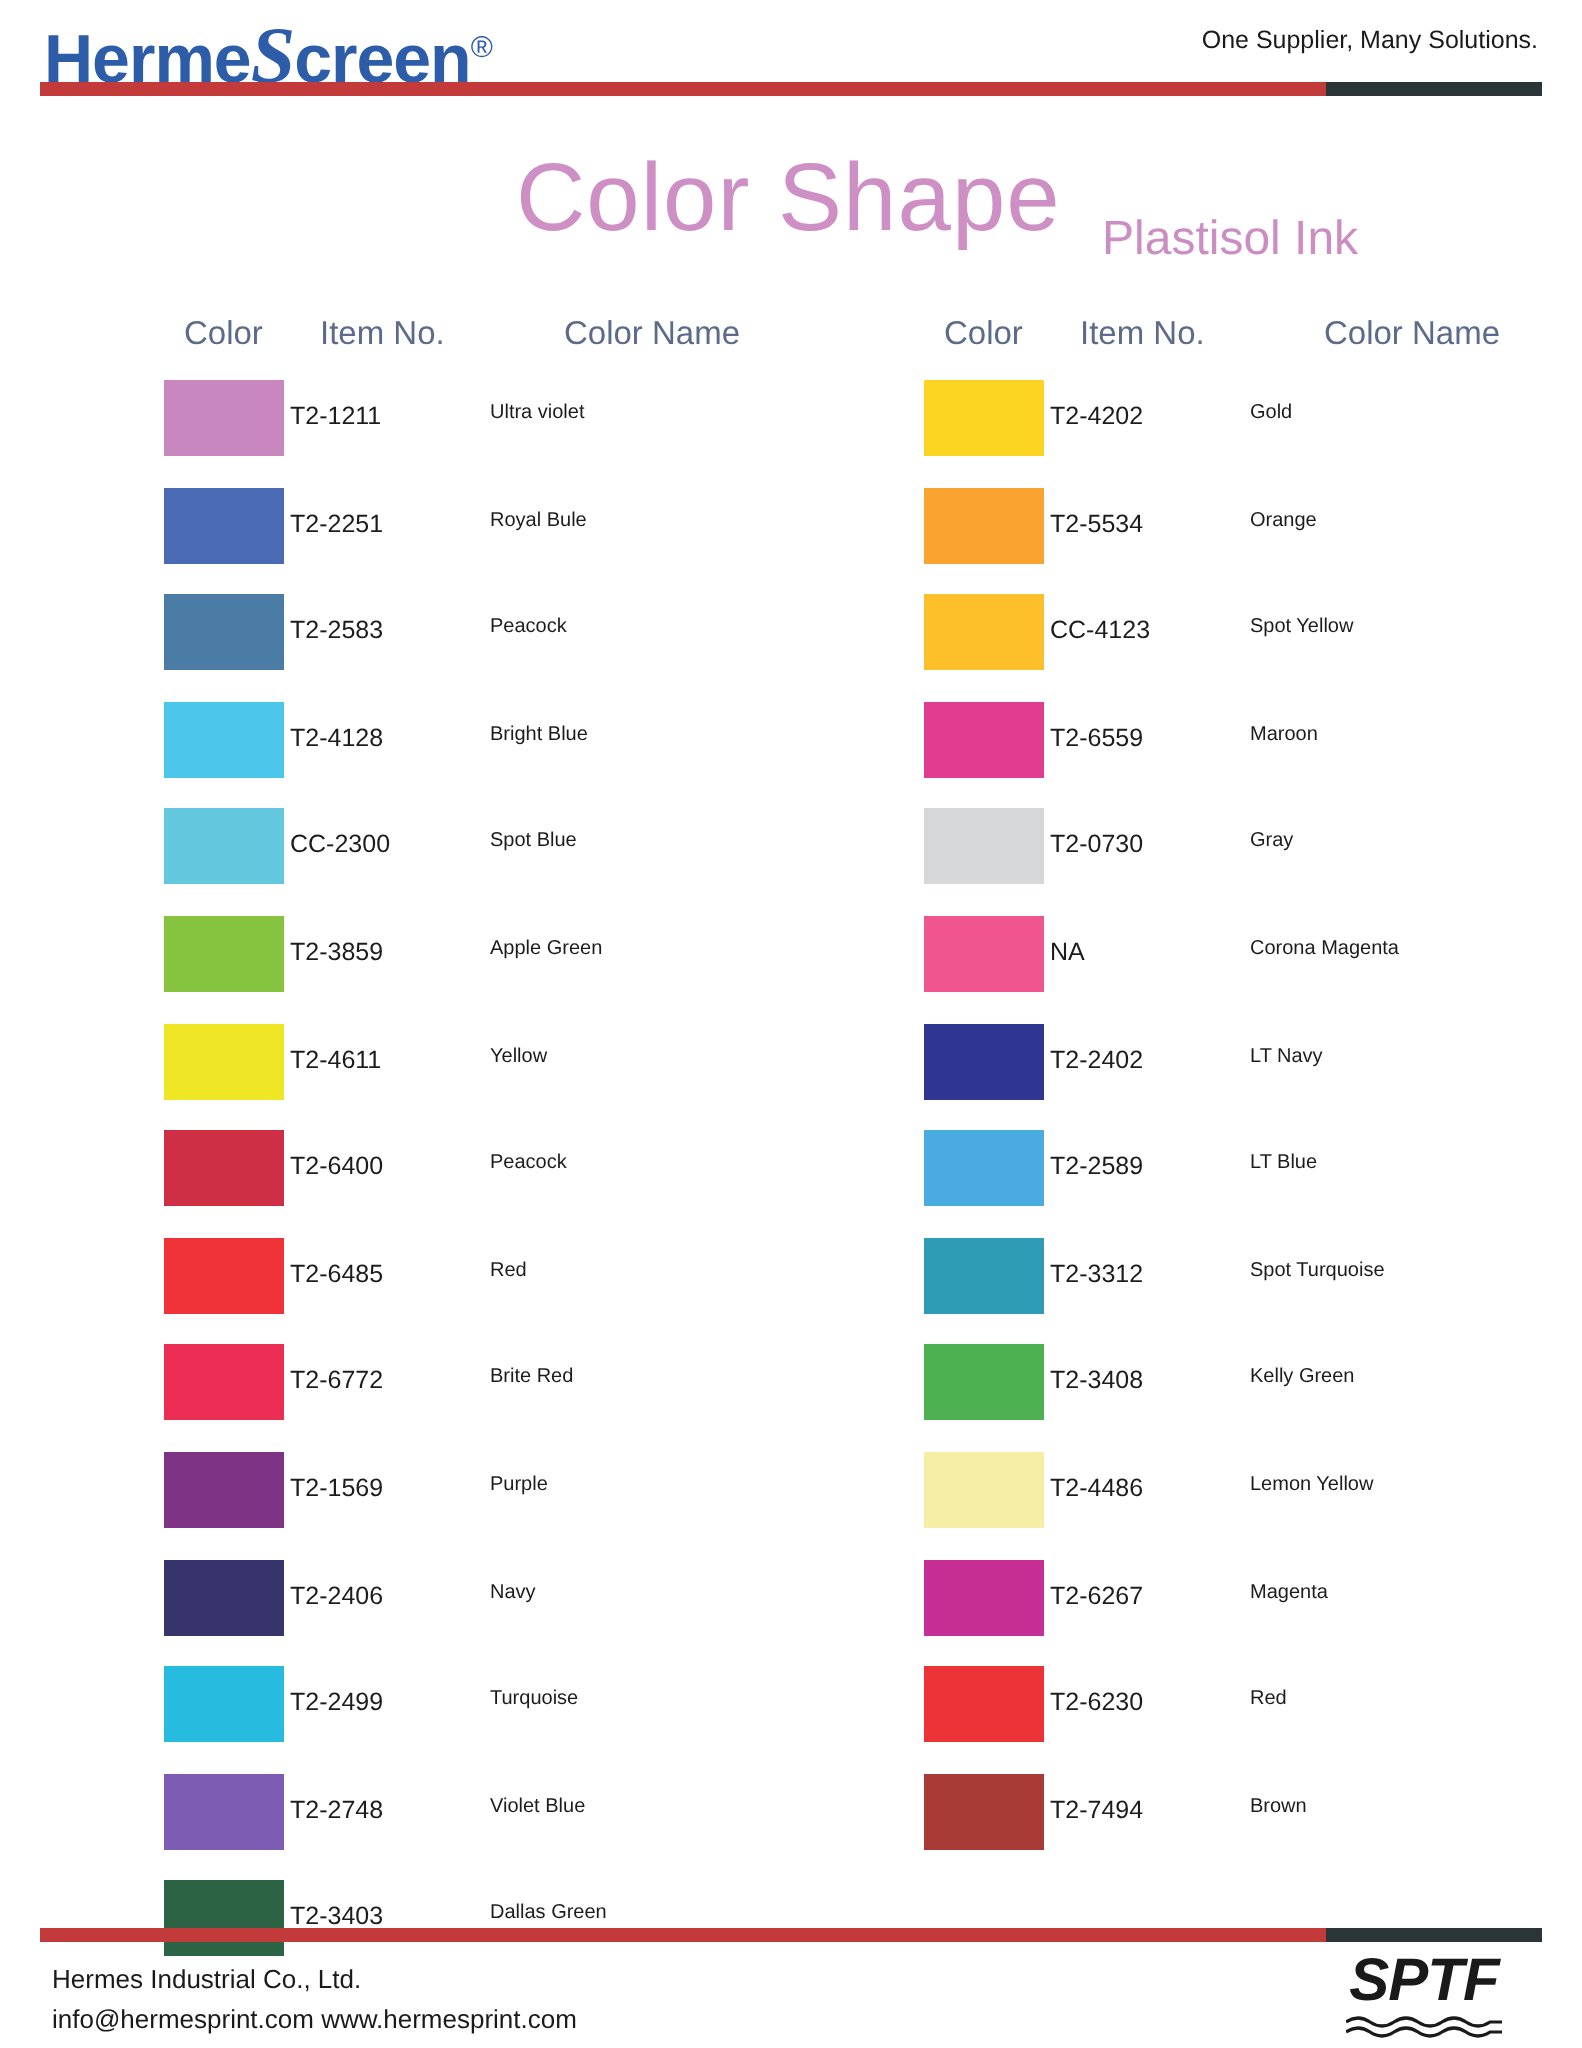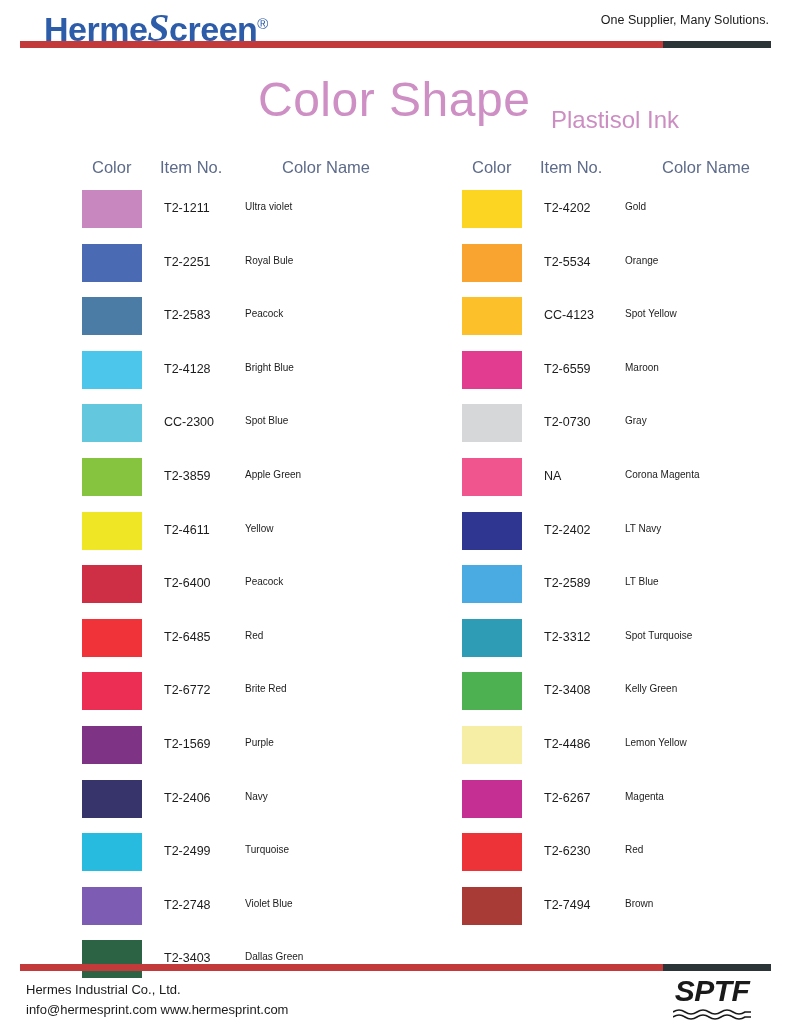--- a/index.html
+++ b/index.html
@@ -25,21 +25,20 @@
   .brand-logo {
     position: absolute;
     left: 22px;
     top: 4px;
     font-family: "Liberation Sans", sans-serif;
     font-size: 34px;
     font-weight: bold;
     color: #2d5ca8;
     letter-spacing: -0.5px;
     white-space: nowrap;
-    margin-left: 22px;
   }
   .brand-logo .swash {
     font-size: 40px;
     font-style: italic;
     font-family: "Liberation Serif", serif;
     font-weight: bold;
   }
   .brand-reg {
     font-size: 15px;
     vertical-align: super;
@@ -130,21 +129,21 @@
   }
   .swatch {
     position: absolute;
     left: 0;
     top: 6px;
     width: 60px;
     height: 38px;
   }
   .item-no {
     position: absolute;
-    left: 82px;
+    left: 63px;
     top: 17px;
     font-size: 12.5px;
     color: #1c1c1c;
     font-family: "Liberation Sans", sans-serif;
     white-space: nowrap;
   }
   .color-name {
     position: absolute;
     left: 163px;
     top: 17px;

